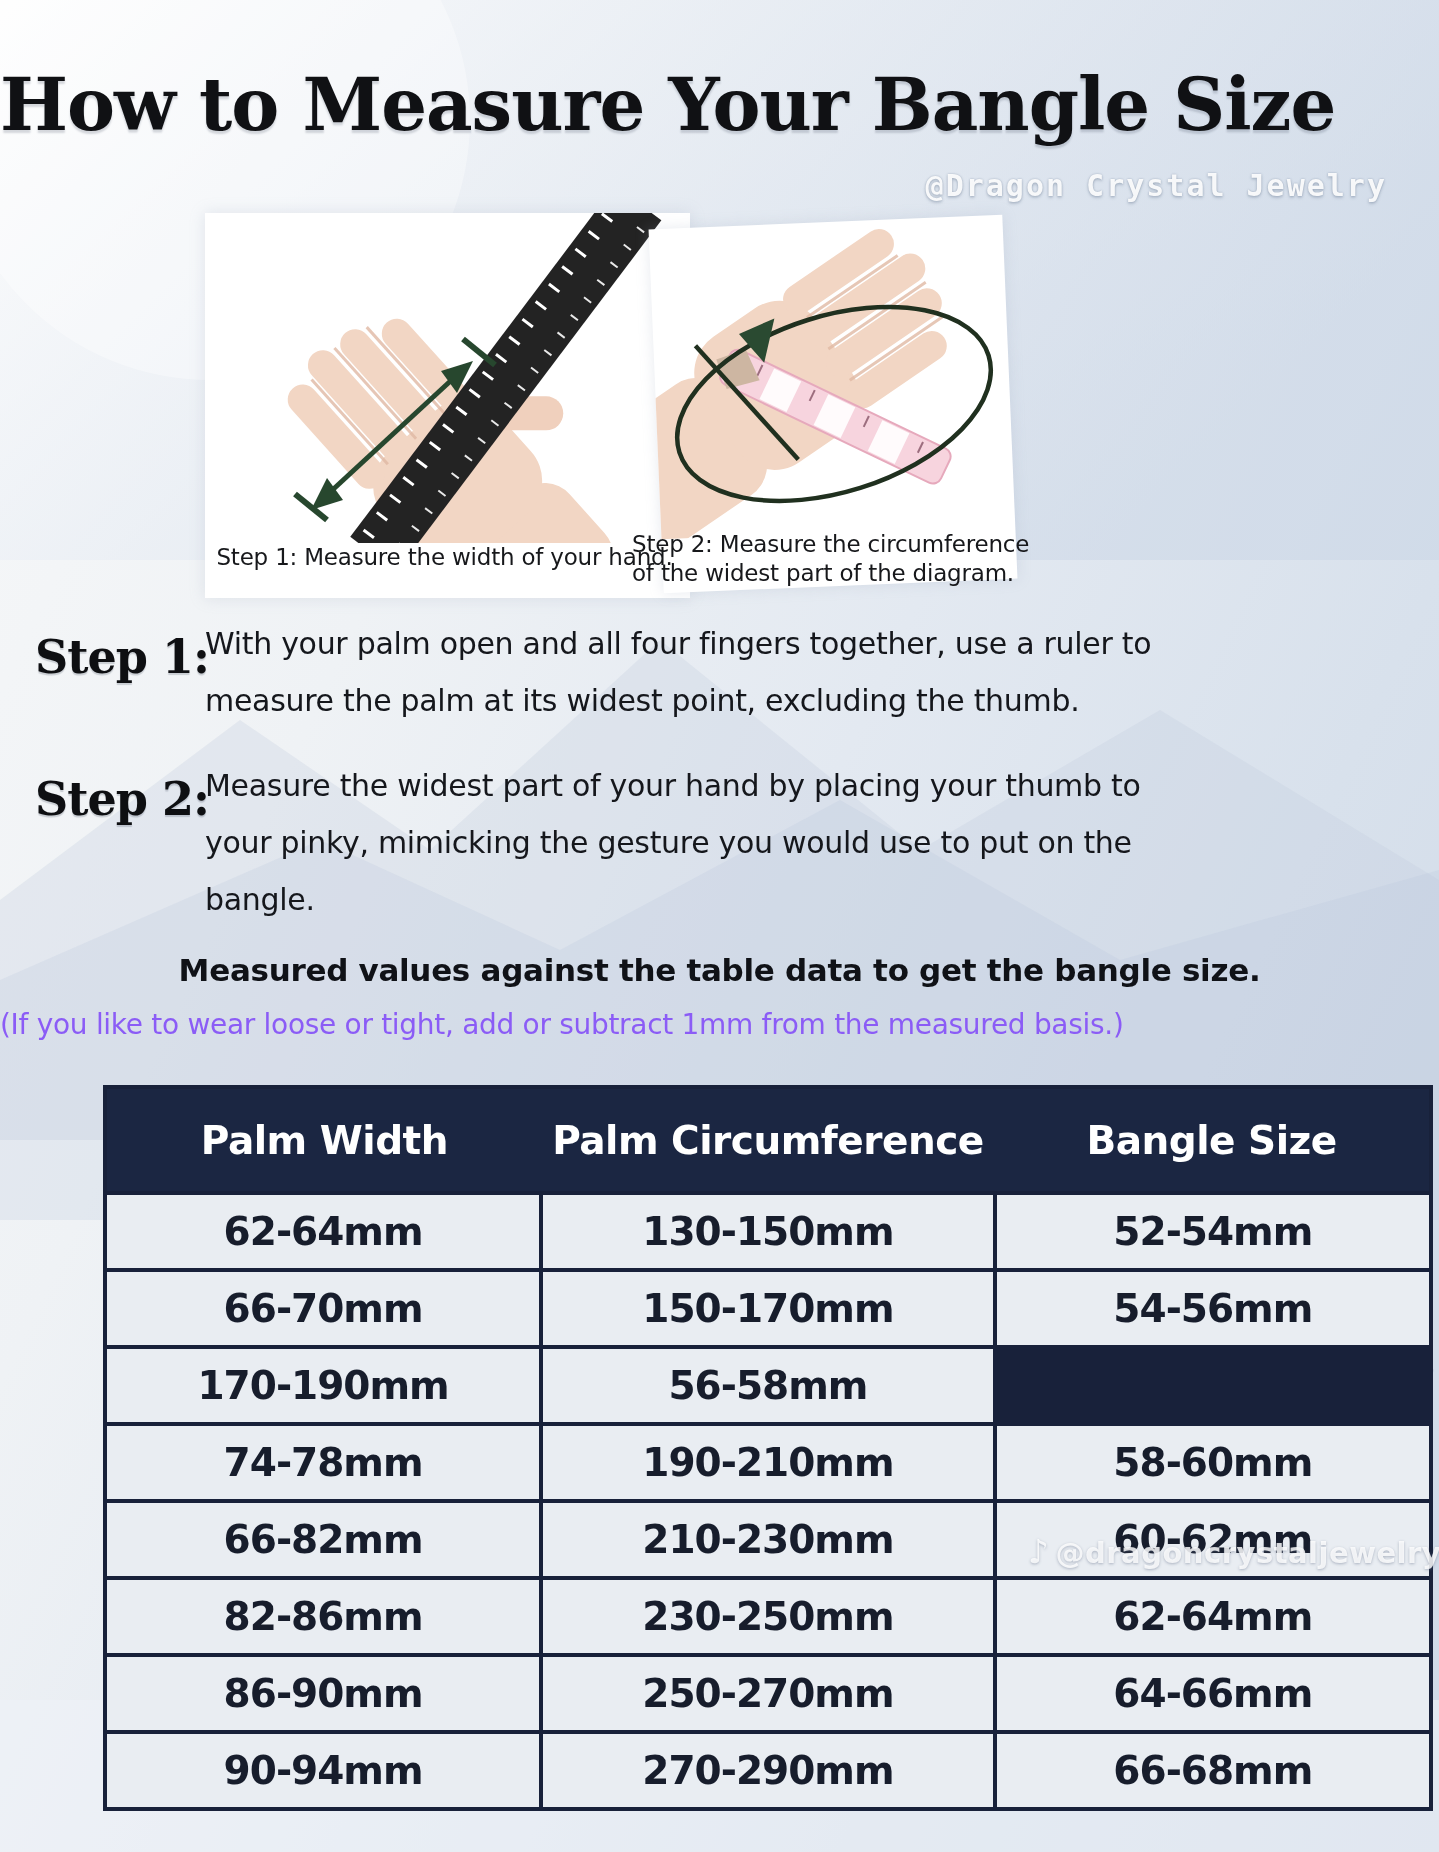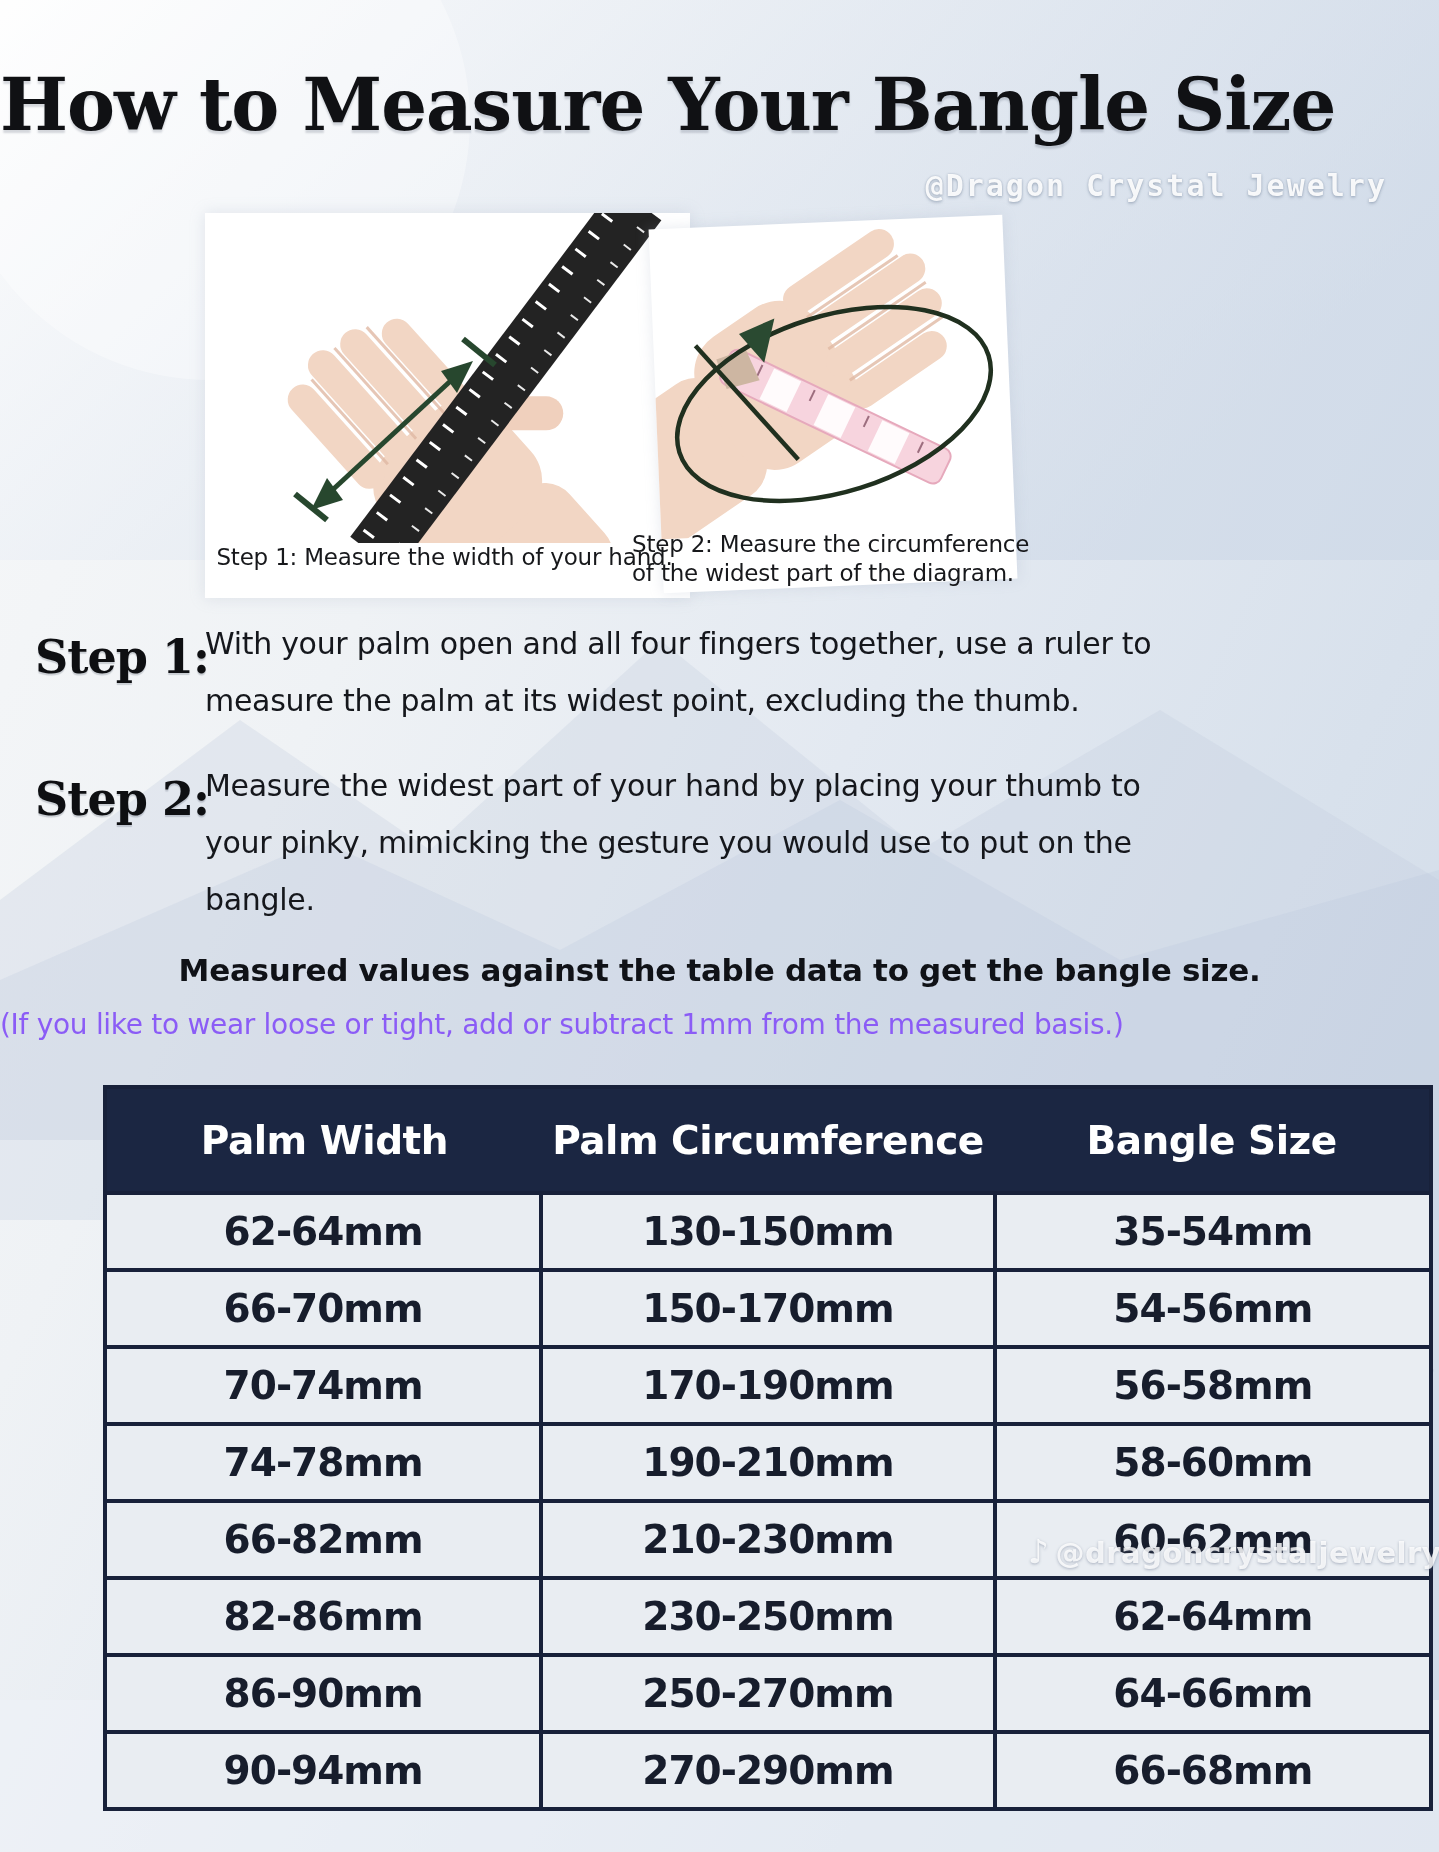--- a/index.html
+++ b/index.html
@@ -208,29 +208,28 @@
   <div class="size-table">
     <div class="thead">
       <div class="th">Palm Width</div>
       <div class="th">Palm Circumference</div>
       <div class="th">Bangle Size</div>
     </div>
     <div>
         <div class="trow">
           <div class="tcell">62-64mm</div>
           <div class="tcell">130-150mm</div>
-          <div class="tcell">35-54mm</div>
+          <div class="tcell">52-54mm</div>
         </div>
         <div class="trow">
           <div class="tcell">66-70mm</div>
           <div class="tcell">150-170mm</div>
           <div class="tcell">54-56mm</div>
         </div>
         <div class="trow">
-          <div class="tcell">70-74mm</div>
           <div class="tcell">170-190mm</div>
           <div class="tcell">56-58mm</div>
         </div>
         <div class="trow">
           <div class="tcell">74-78mm</div>
           <div class="tcell">190-210mm</div>
           <div class="tcell">58-60mm</div>
         </div>
         <div class="trow">
           <div class="tcell">66-82mm</div>

